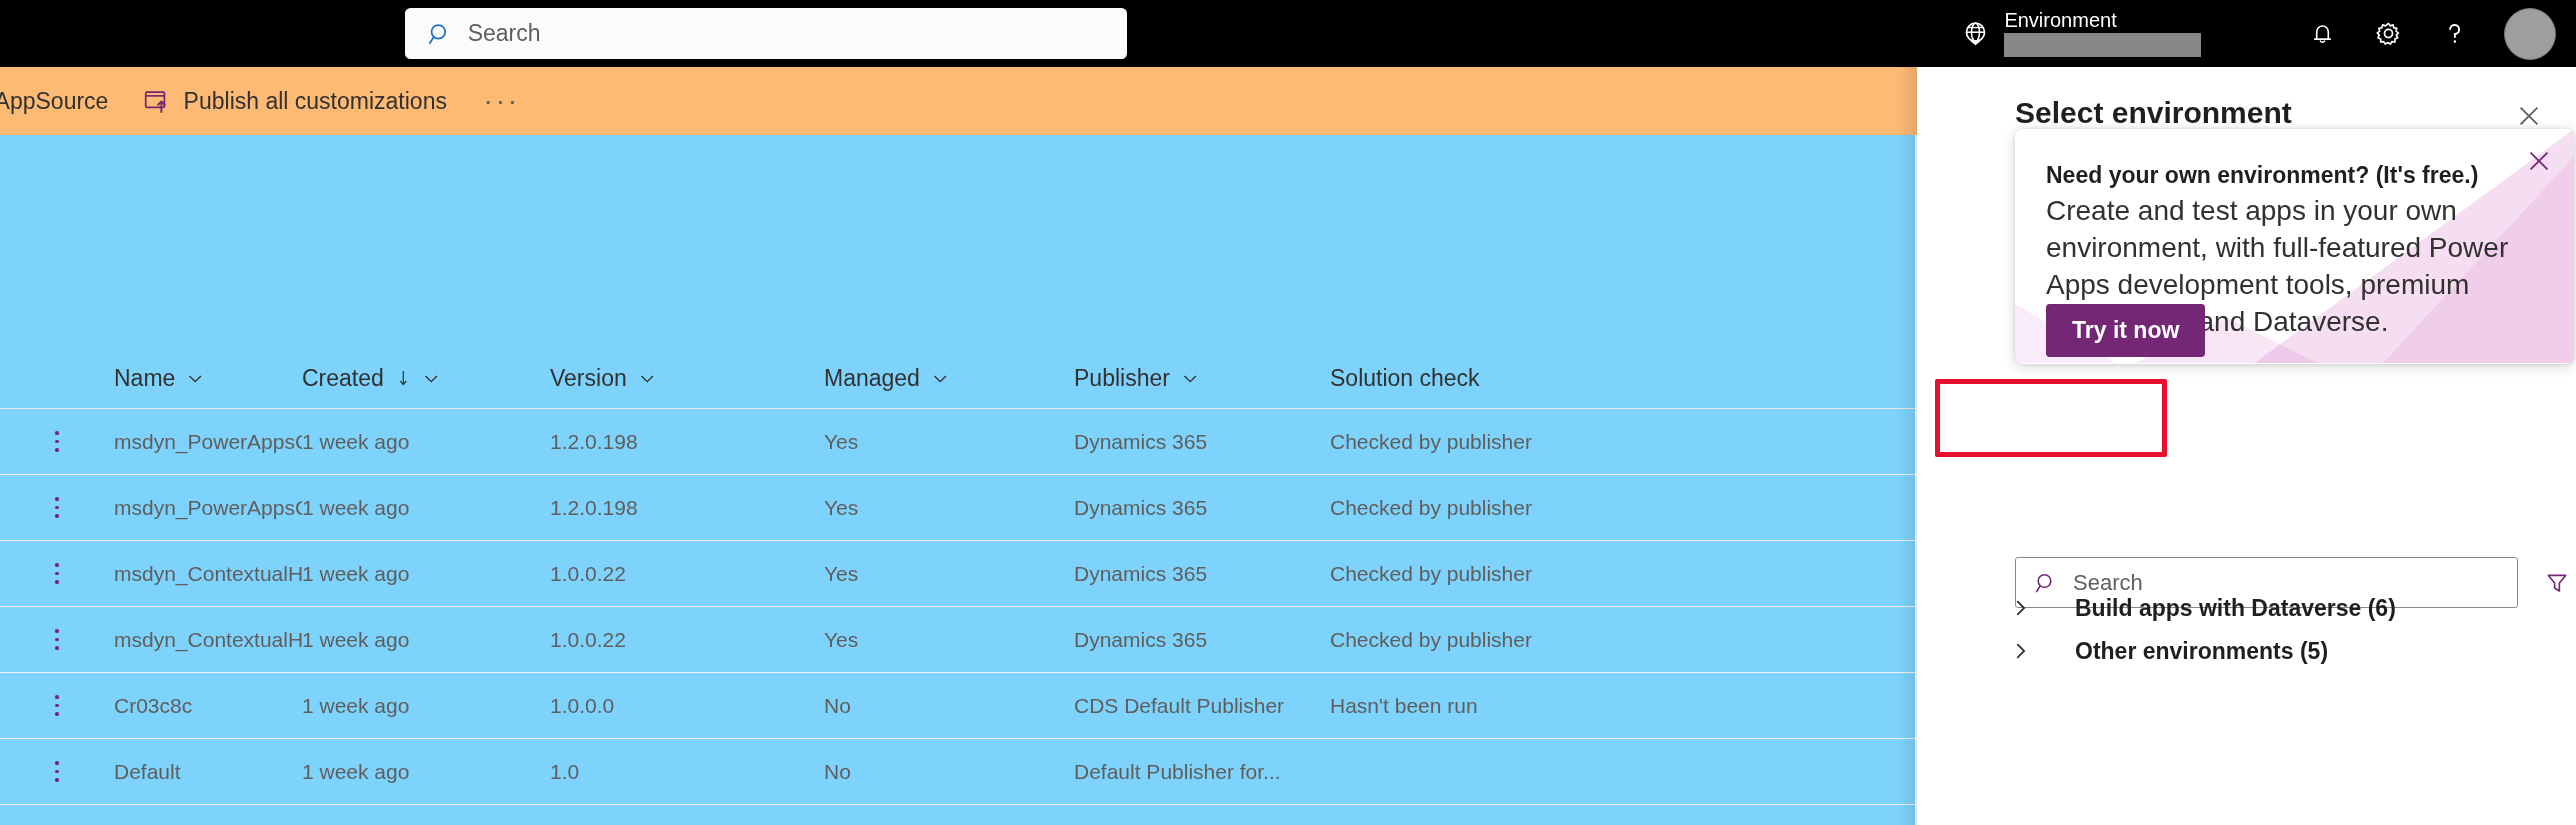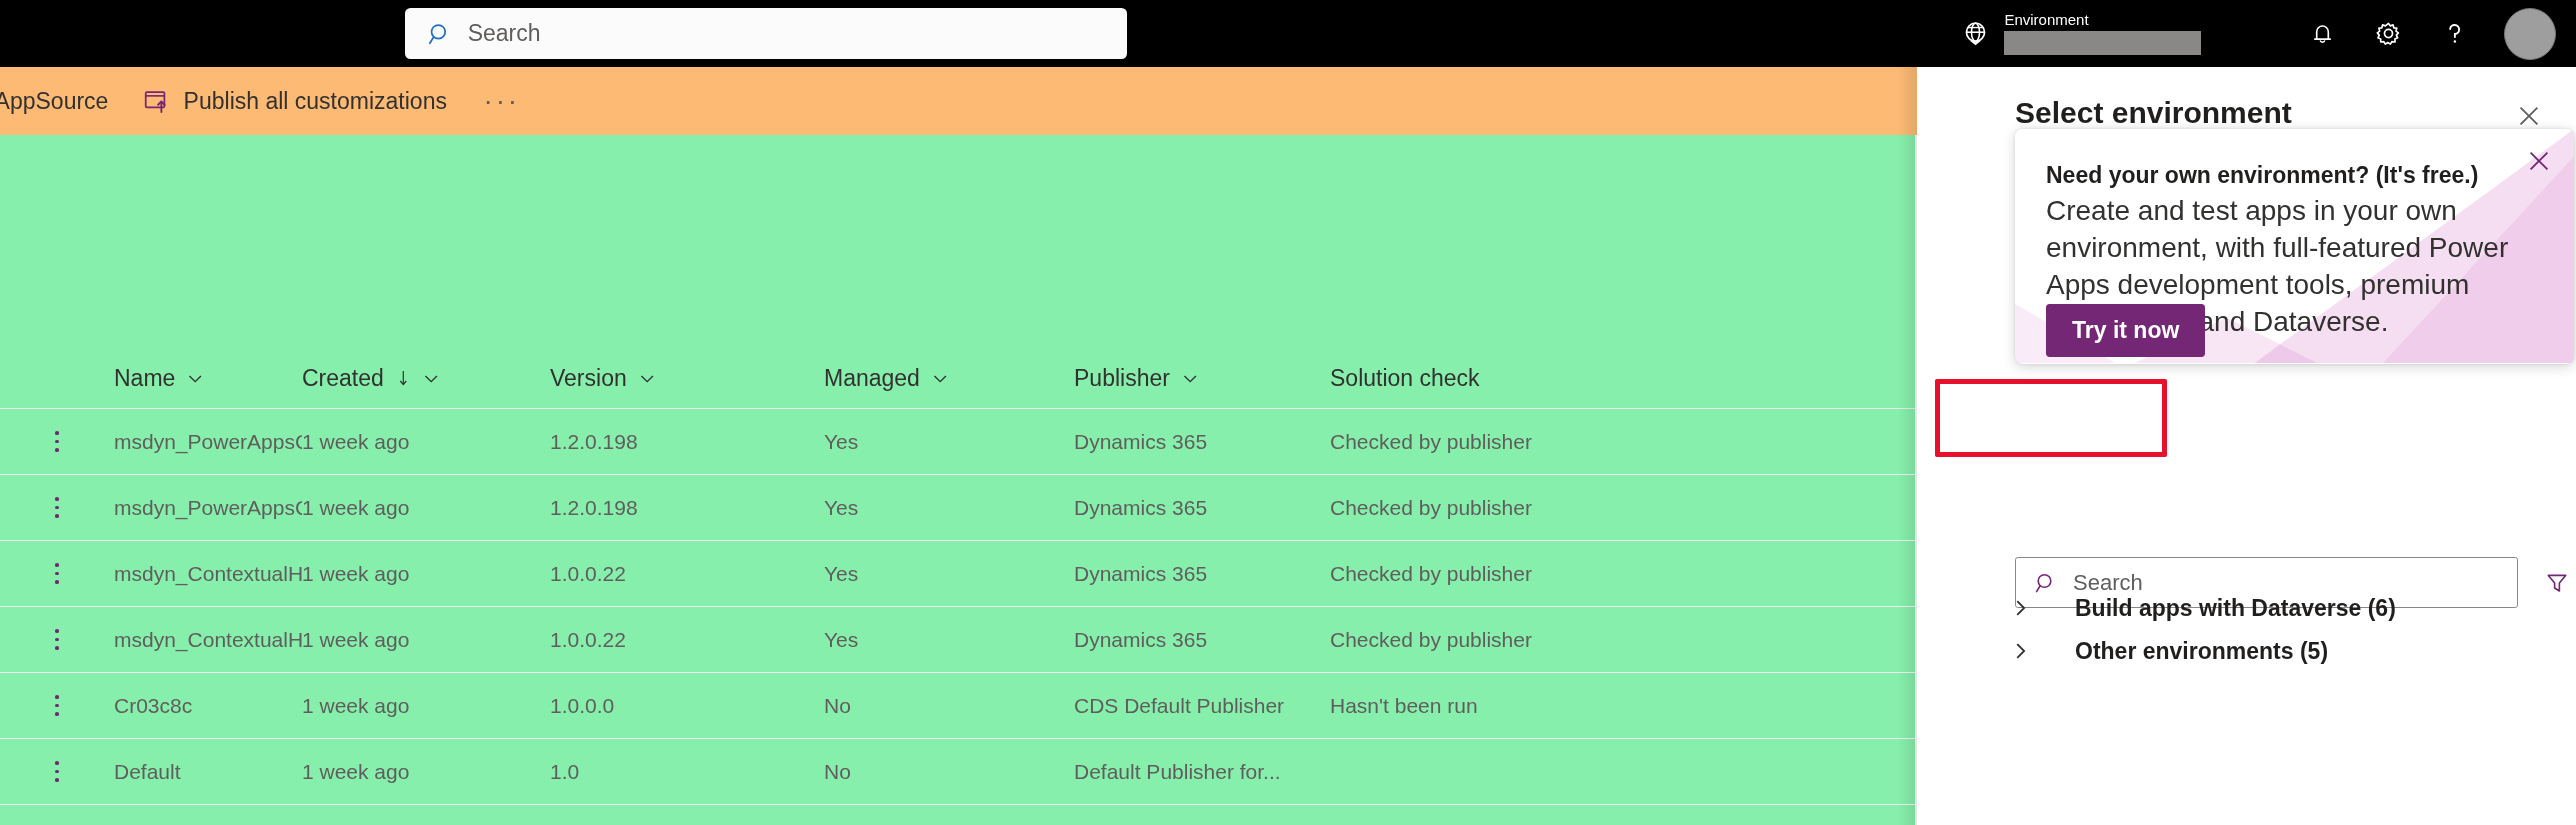--- a/index.html
+++ b/index.html
@@ -60,21 +60,21 @@
   .globe-icon { margin-right: 13px; }
 
   .env-block {
     display: flex;
     flex-direction: column;
     justify-content: center;
     gap: 3.7px;
     margin-right: 88px;
   }
   .env-label {
-    font-size: 15px;
+    font-size: 20px;
     color: #ffffff;
     line-height: 1;
   }
   .env-value-redacted {
     width: 197px;
     height: 24px;
     background: #8a8886;
   }
 
   .hdr-icon-btn {
@@ -115,21 +115,21 @@
     white-space: nowrap;
   }
   .cmd-appsource { margin-left: -22px; }
   .cmd-ellipsis { font-size: 28px; letter-spacing: 2.8px; color: #605e5c; padding: 0 20px; }
 
   
   .content {
     position: absolute;
     left: 0; top: 135px;
     width: 1915px; height: 690px;
-    background: #86efac;
+    background: #7dd3fc;
     overflow: hidden;
   }
 
   .tbl-head {
     position: absolute;
     left: 0; top: 213px;
     width: 1915px; height: 61px;
     display: flex;
     align-items: center;
     border-bottom: 0.9px solid #edebe9;

